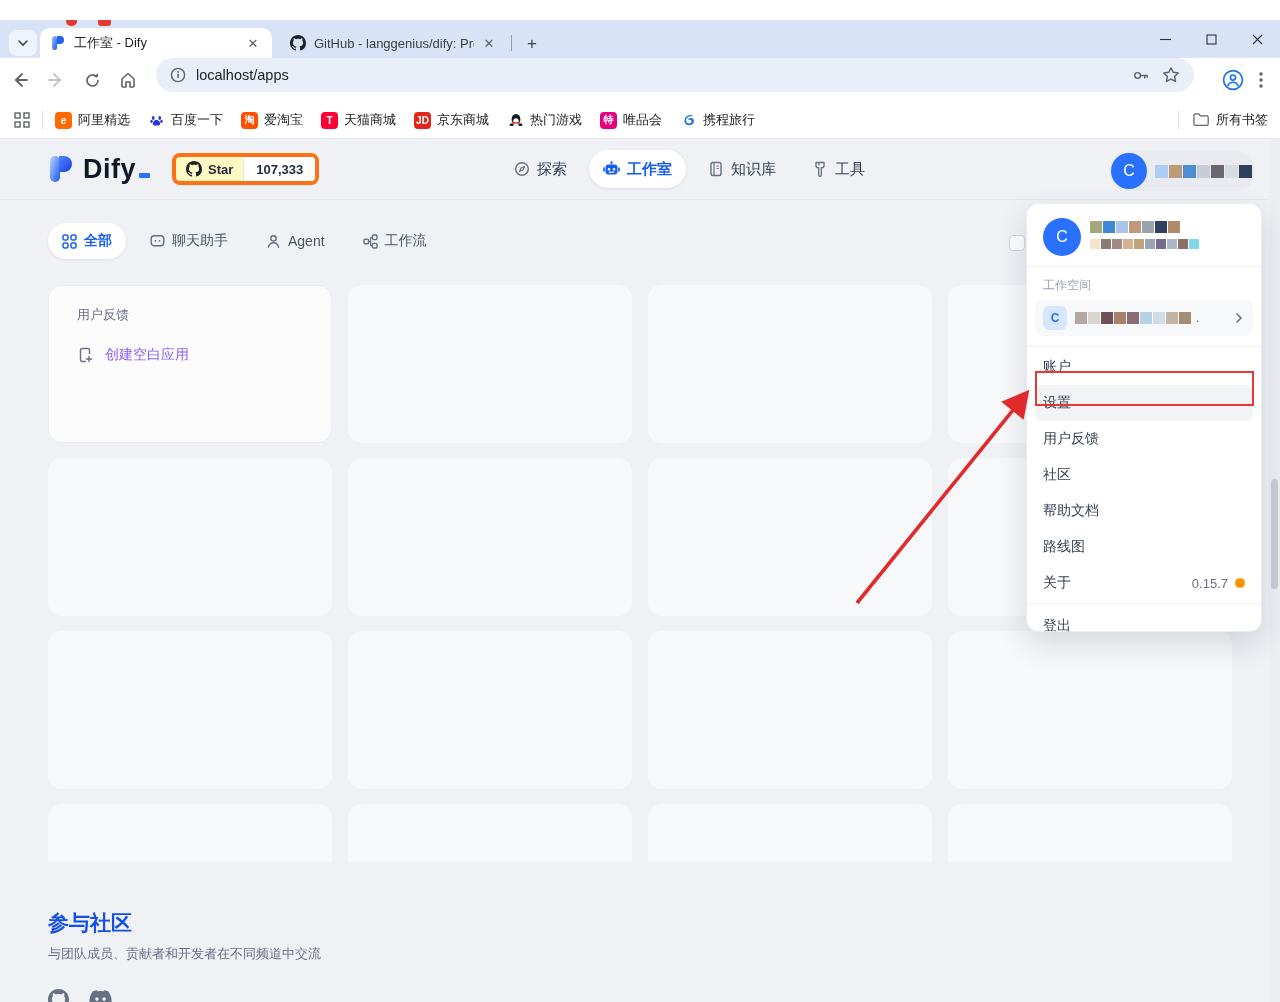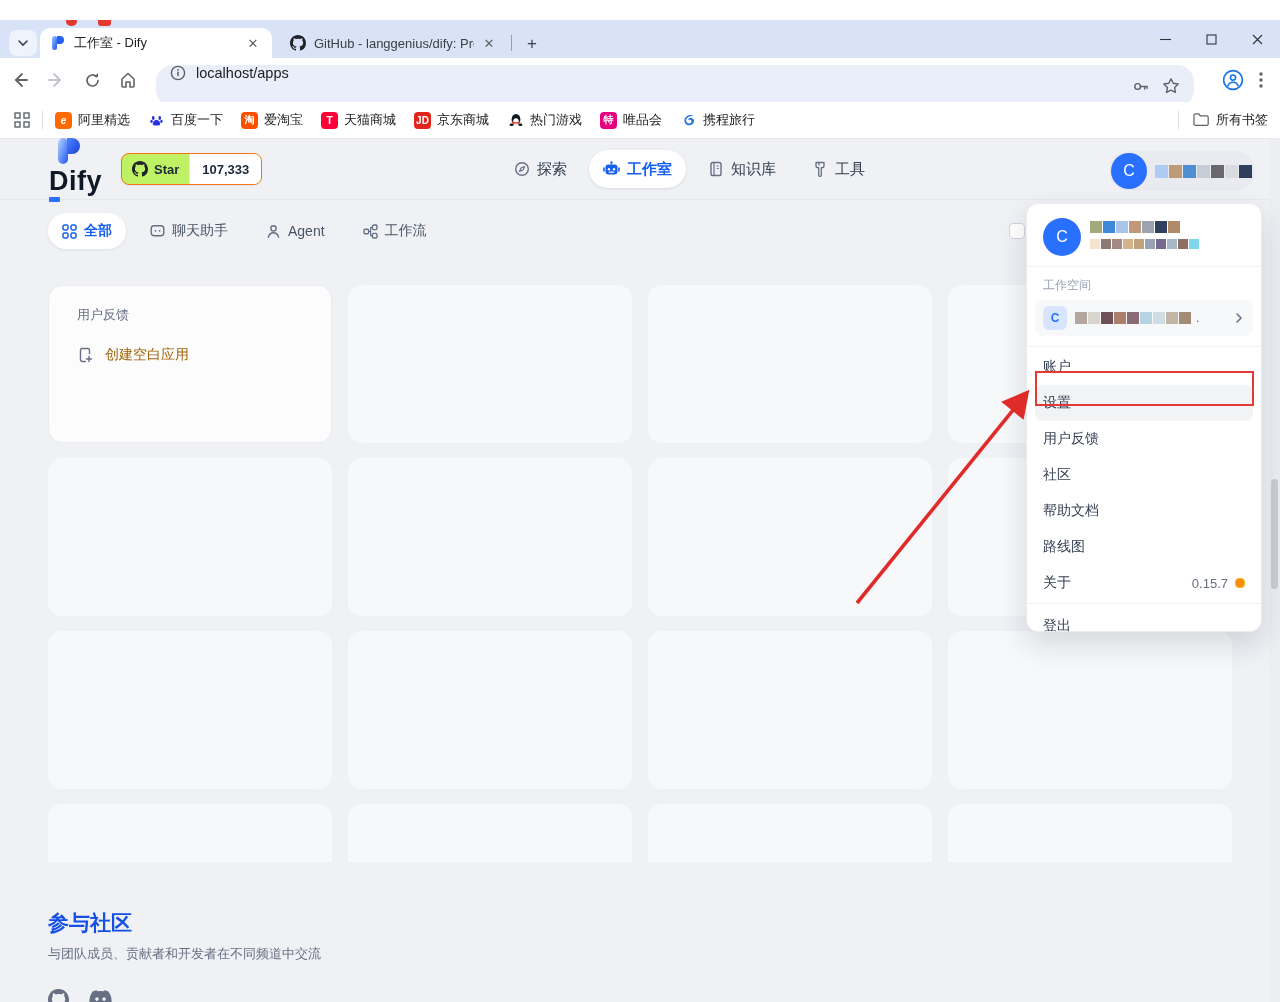--- a/index.html
+++ b/index.html
@@ -20,21 +20,21 @@
   .tab .t-close { width:18px; height:18px; border-radius:50%; display:flex; align-items:center; justify-content:center; font-size:13px; color:#5f6368; flex:none; margin-left:6px; }
   .tab-sep { position:absolute; top:15px; left:511px; width:1px; height:16px; background:#8fa0bd; }
   .newtab { position:absolute; top:11px; left:519px; width:26px; height:26px; border-radius:50%; display:flex; align-items:center; justify-content:center; font-size:17px; color:#374151; }
   .wincontrols { position:absolute; top:0; right:0; height:38px; display:flex; }
   .winbtn { width:46px; height:38px; display:flex; align-items:center; justify-content:center; color:#333; }
 
   
   .toolbar { position:absolute; top:38px; left:0; width:1280px; height:44px; background:#fff; display:flex; align-items:center; }
   .navbtn { width:32px; height:32px; margin-left:4px; display:flex; align-items:center; justify-content:center; color:#5f6368; }
   .navbtn.disabled { color:#c0c4cb; }
-  .omnibox { position:absolute; left:156px; top:7px; width:1038px; height:42px; background:#e9eef9; border-radius:17px; display:flex; padding:0 14px; }
+  .omnibox { position:absolute; left:156px; top:0; width:1038px; height:34px; background:#e9eef9; border-radius:17px; display:flex; align-items:center; padding:0 14px; }
   .omnibox .url { font-size:14.5px; color:#202124; margin-left:10px; flex:1; }
   .omni-ic { color:#5f6368; display:flex; align-items:center; margin-left:12px; }
   .toolbar-right { position:absolute; right:6px; top:5px; height:34px; display:flex; align-items:center; }
   .profile-ic { width:30px; height:30px; display:flex; align-items:center; justify-content:center; color:#1a73e8; }
   .dots-ic { width:26px; height:30px; display:flex; align-items:center; justify-content:center; color:#5f6368; }
 
   
   .bookbar { position:absolute; top:82px; left:0; width:1280px; height:37px; background:#fff; border-bottom:1px solid #e8eaee; display:flex; align-items:center; font-size:13px; color:#202124; }
   .bb-apps { margin-left:14px; color:#5f6368; display:flex; }
   .bb-sep { width:1px; height:18px; background:#dadce0; margin:0 12px; }
@@ -46,57 +46,57 @@
   .fv-tm{background:#ff0036; font-size:11px;}
   .fv-jd{background:#e1251b; font-size:8px;}
   .fv-vip{background:#e4007f; font-size:9px;}
   .bb-right { position:absolute; right:12px; display:flex; align-items:center; }
   .bb-right .bb-sep { margin-right:14px; }
   .bb-folder { color:#5f6368; display:flex; margin-right:7px; }
 
   
   .page { position:absolute; top:119px; left:0; width:1280px; height:883px; background:#eff1f5; }
   .dify-header { position:absolute; top:0; left:0; width:1280px; height:61px; border-bottom:1px solid #e4e7ec; display:flex; align-items:center; }
-  .logo-wrap { display:flex; align-items:baseline; margin-left:46px;flex-direction:column; }
+  .logo-wrap { display:flex; align-items:baseline; margin-left:46px; }
   .logo-mark { width:30px; height:30px; align-self:center; margin-right:7px; }
   .logo-text { font-size:27px; font-weight:bold; color:#101828; letter-spacing:.5px; }
   .logo-underscore { width:11px; height:5px; background:#2970ff; border-radius:1px; margin-left:3px; display:inline-block; }
-  .star-badge { display:flex; align-items:center; height:32px; margin-left:22px; background:#bef264; border:1px solid #f97316; border-radius:8px; box-shadow:0 1px 2px rgba(16,24,40,.05); overflow:hidden; }
+  .star-badge { display:flex; align-items:center; height:32px; margin-left:22px; background:#fef9c3; border:4px solid #f97316; border-radius:8px; box-shadow:0 1px 2px rgba(16,24,40,.05); overflow:hidden; }
   .star-left { display:flex; align-items:center; padding:0 10px; font-size:13px; font-weight:bold; color:#1d2939; }
   .star-left svg { margin-right:6px; }
   .star-count { padding:0 12px; font-size:13px; font-weight:bold; color:#1d2939; border-left:1px solid #e4e7ec; height:100%; display:flex; align-items:center; background:#fff; }
   .dify-nav { position:absolute; left:500px; top:11px; display:flex; align-items:center; }
   .nav-item { display:flex; align-items:center; height:38px; padding:0 14px; font-size:15px; color:#354052; border-radius:19px; margin-right:8px; }
   .nav-item svg { margin-right:7px; }
   .nav-item.active { background:#fff; color:#155eef; font-weight:bold; box-shadow:0 1px 3px rgba(16,24,40,.1); }
   .user-pill { position:absolute; right:25px; top:12px; height:40px; min-width:137px; background:#e9ebf0; border-radius:20px; display:flex; align-items:center; padding:2px; }
   .avatar { width:36px; height:36px; border-radius:50%; background:#2970ff; color:#fff; font-size:16px; display:flex; align-items:center; justify-content:center; }
   .mosaic { margin-left:8px; display:flex; align-items:center; }
   .mosaic i { display:inline-block; width:13px; height:13px; margin-right:1px; }
   .mosaic.sm i { width:12px; height:12px; }
   .mosaic.xs i { width:10px; height:10px; }
 
   
-  .filter-row { position:absolute; top:74px; left:48px; right:48px; height:36px; display:flex; align-items:center; }
+  .filter-row { position:absolute; top:84px; left:48px; right:48px; height:36px; display:flex; align-items:flex-end; }
   .ftab { display:flex; align-items:center; height:36px; padding:0 14px; border-radius:18px; font-size:14px; color:#495464; margin-right:10px; }
   .ftab svg { margin-right:7px; }
   .ftab.active { background:#fff; color:#155eef; font-weight:bold; box-shadow:0 1px 3px rgba(16,24,40,.08); }
   .filter-right { position:absolute; right:0; display:flex; align-items:center; }
   .cb { width:16px; height:16px; background:#fff; border:1.5px solid #d0d5dd; border-radius:4px; margin-right:9px; }
   .cb-label { font-size:14px; color:#354052; margin-right:22px; }
   .tagsel { display:flex; align-items:center; font-size:14px; color:#495464; padding:7px 10px; border-radius:8px; }
   .tagsel svg { margin-right:6px; }
   .tagsel .chev { margin-left:6px; }
 
   
   .grid { position:absolute; top:146px; left:48px; width:1184px; height:577px; display:grid; grid-template-columns:repeat(4,284px); grid-auto-rows:158px; gap:15px 16px; overflow:hidden; }
   .ph-card { background:#f7f8fa; border-radius:14px; }
   .create-card { background:#fcfcfd; border:1px solid #eaecf0; border-radius:14px; padding:20px 28px; }
   .cc-title { font-size:13px; color:#676f83; margin-bottom:14px; }
-  .cc-item { display:flex; align-items:center; font-size:14px; color:#a16207; height:34px; }
+  .cc-item { display:flex; align-items:center; font-size:14px; color:#8b5cf6; height:34px; }
   .cc-item svg { margin-right:12px; color:#676f83; flex:none; }
   .empty-text { position:absolute; top:434px; left:0; width:1280px; text-align:center; font-size:14px; color:#8a94a6; }
 
   
   .foot { position:absolute; left:48px; top:770px; }
   .foot-title { font-size:21px; font-weight:bold; color:#1550e6; }
   .foot-sub { font-size:13px; color:#676f83; margin-top:8px; }
   .foot-icons { display:flex; margin-top:26px; color:#676f83; }
   .foot-icons .fi { margin-right:20px; display:flex; }
 

